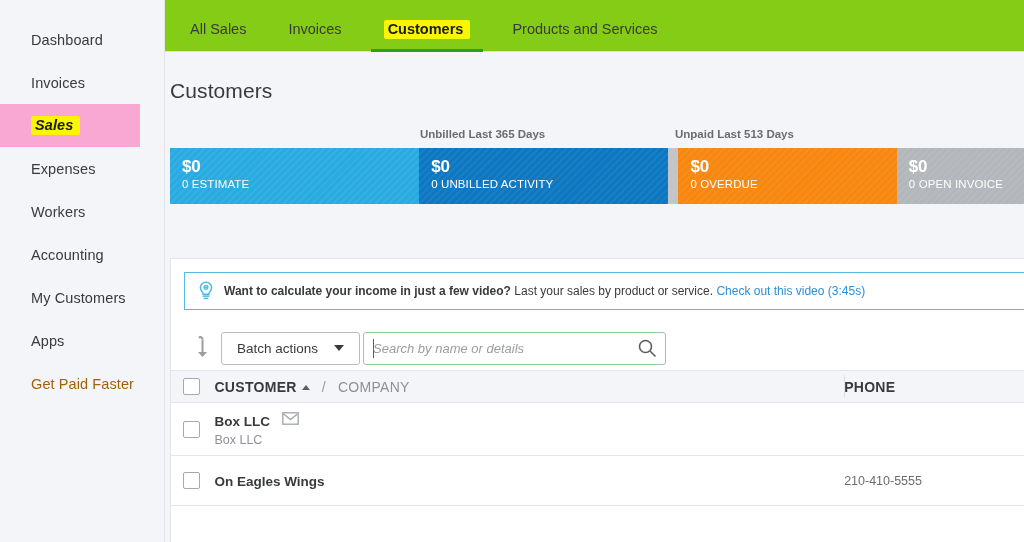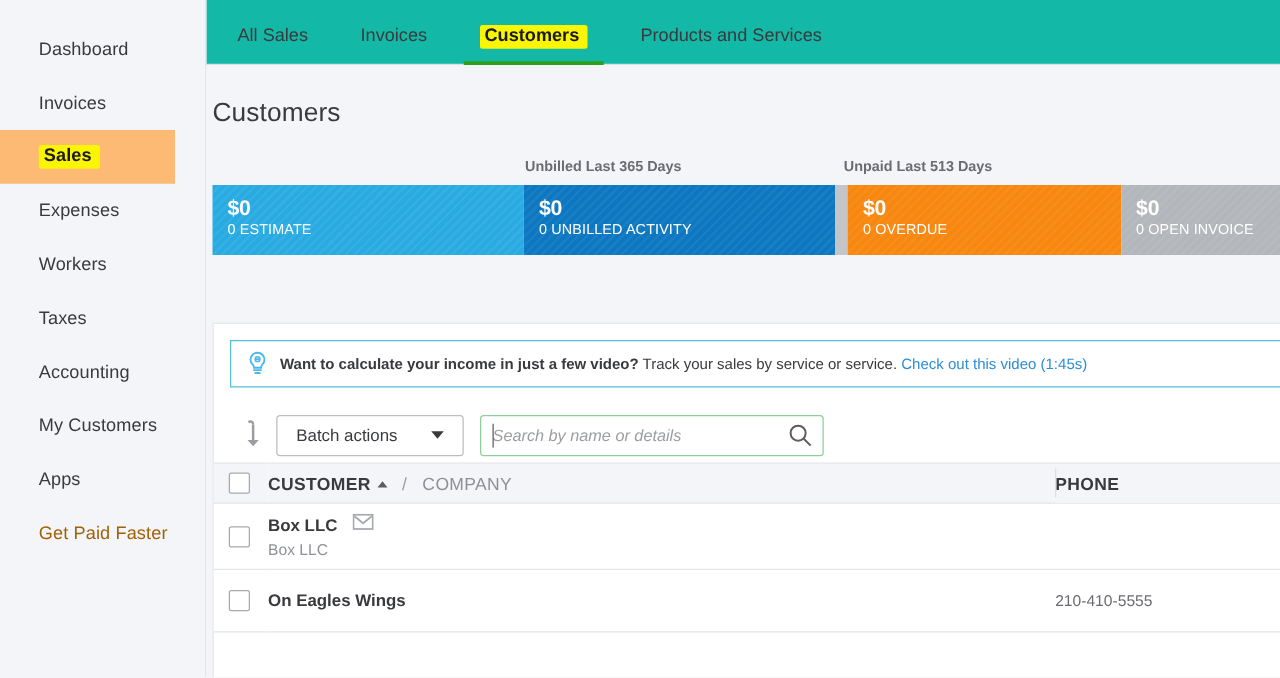--- a/index.html
+++ b/index.html
@@ -43,22 +43,23 @@
     align-items: center;
     padding-left: 31px;
     font-size: 14.5px;
     color: #393a3d;
     letter-spacing: 0.1px;
     cursor: pointer;
     position: relative;
   }
 
   .nav-item.active {
-    background: #fdba74;
+    background: #f9a8d4;
     width: 140px;
+    font-style: italic;
   }
 
   .nav-label { position: relative; display: inline-block; }
 
   .nav-item.active .nav-label {
     font-weight: bold;
     color: #1a1a1a;
   }
 
   
@@ -76,21 +77,21 @@
     flex: 1;
     height: 542px;
     position: relative;
     background: #f4f5f8;
     overflow: hidden;
   }
 
   
   .tabbar {
     height: 52px;
-    background: #14b8a6;
+    background: #84cc16;
     border-bottom: 1px solid #dcdfe3;
     display: flex;
     align-items: flex-end;
     padding-left: 12px;
   }
 
   .tab {
     position: relative;
     font-size: 14.5px;
     color: #393a3d;
@@ -214,35 +215,35 @@
     height: 33px;
     min-width: 127px;
     border: 1px solid #babec3;
     border-radius: 3px;
     background: #fff;
     font-size: 13.5px;
     color: #393a3d;
     display: flex;
     align-items: center;
     justify-content: center;
-    gap: 27px;
+    gap: 16px;
     padding: 0 15px;
     cursor: pointer;
     font-family: "Liberation Sans", sans-serif;
   }
   .caret {
     width: 0; height: 0;
     border-left: 5px solid transparent;
     border-right: 5px solid transparent;
     border-top: 6px solid #393a3d;
   }
   .search-wrap {
     position: relative;
-    margin-left: 13px;
-    width: 275px;
+    margin-left: 3px;
+    width: 303px;
     height: 33px;
   }
   .search-input {
     width: 100%;
     height: 33px;
     border: 1px solid #8fce9a;
     border-radius: 3px;
     outline: none;
     padding: 0 38px 0 9px;
     font-size: 13px;
@@ -363,23 +364,20 @@
         <div class="nav-item active">
           <span class="nav-label hl">Sales</span>
         </div>
         <div class="nav-item">
           <span class="nav-label">Expenses</span>
         </div>
         <div class="nav-item">
           <span class="nav-label">Workers</span>
         </div>
         <div class="nav-item">
-          <span class="nav-label">Taxes</span>
-        </div>
-        <div class="nav-item">
           <span class="nav-label">Accounting</span>
         </div>
         <div class="nav-item">
           <span class="nav-label">My Customers</span>
         </div>
         <div class="nav-item">
           <span class="nav-label">Apps</span>
         </div>
         <div class="nav-item link-blue">
           <span class="nav-label">Get Paid Faster</span>
@@ -437,21 +435,21 @@
       <div class="banner">
         <span class="bulb">
           <svg width="18" height="22" viewBox="0 0 18 22">
             <path d="M9 2.2c-3.1 0-5.6 2.4-5.6 5.4 0 1.9 1 3.3 1.9 4.3.5.6.8 1.1.8 1.7v.6h5.8v-.6c0-.6.3-1.1.8-1.7.9-1 1.9-2.4 1.9-4.3 0-3-2.5-5.4-5.6-5.4z" fill="none" stroke="#4cb9e8" stroke-width="1.5"></path>
             <line x1="5.6" y1="16.1" x2="12.4" y2="16.1" stroke="#4cb9e8" stroke-width="1.5"></line>
             <line x1="6.6" y1="18.4" x2="11.4" y2="18.4" stroke="#4cb9e8" stroke-width="1.5"></line>
             <circle cx="9" cy="7.3" r="1.9" fill="none" stroke="#4cb9e8" stroke-width="1.3"></circle>
             <line x1="7.3" y1="7.3" x2="10.7" y2="7.3" stroke="#4cb9e8" stroke-width="1.3"></line>
           </svg>
         </span>
-        <span class="banner-text"><b>Want to calculate your income in just a few video?</b><span> Track your sales by service or service. </span><a class="banner-link">Check out this video (1:45s)</a></span>
+        <span class="banner-text"><b>Want to calculate your income in just a few video?</b><span> Last your sales by product or service. </span><a class="banner-link">Check out this video (3:45s)</a></span>
       </div>
 
       <div class="toolbar">
 
         <span class="export-icon">
           <svg width="22" height="26" viewBox="0 0 22 26">
             <path d="M13.5 4.5 L13.5 18" stroke="#9b9da1" stroke-width="2" fill="none"></path>
             <path d="M13.5 4.5 C13.5 2.2 11.3 1.5 9.8 2.8" stroke="#9b9da1" stroke-width="2" fill="none"></path>
             <path d="M9 17 L13.5 22 L18 17 Z" fill="#9b9da1"></path>
           </svg>

